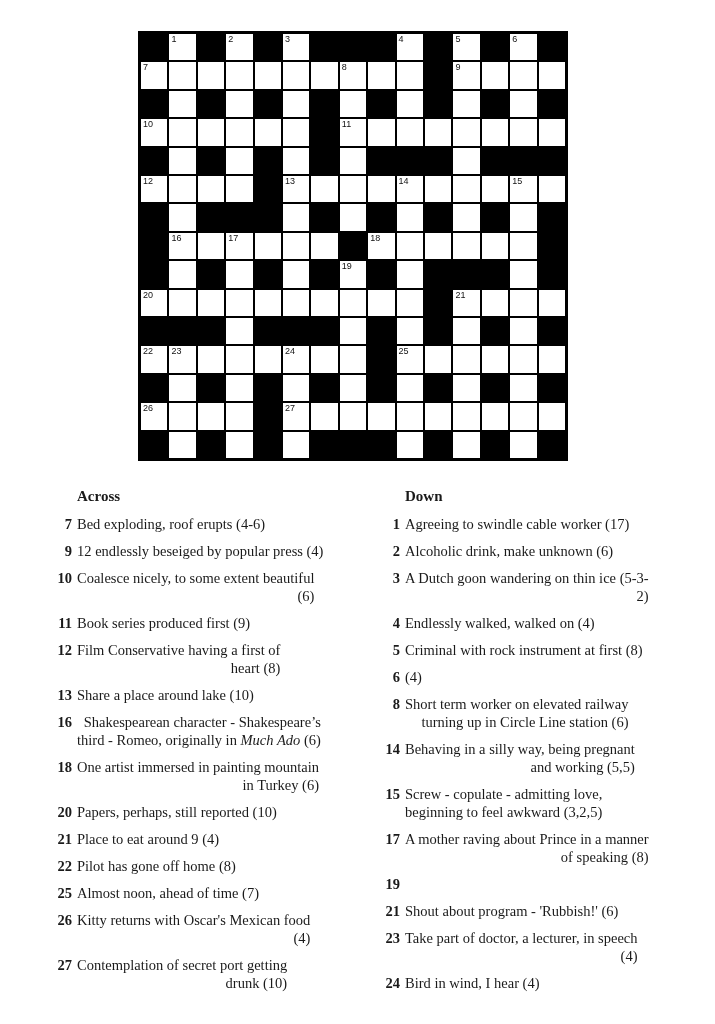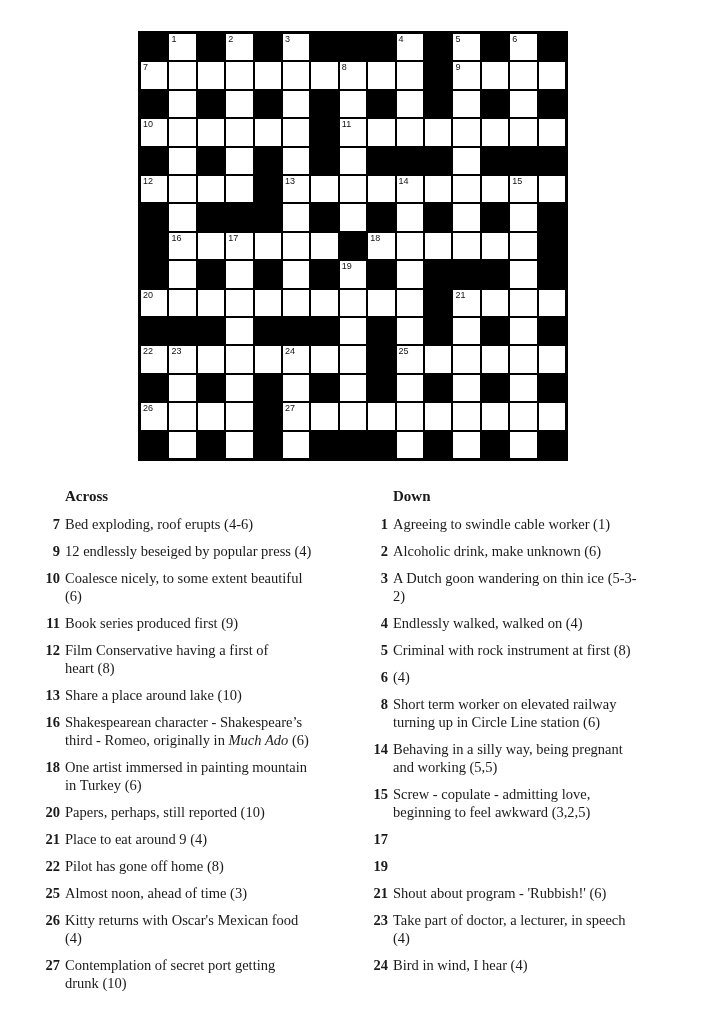--- a/index.html
+++ b/index.html
@@ -16,33 +16,33 @@
   }
   .cell { position:relative; }
   .cell.black { background:#000000; }
   .cell.white { background:#ffffff; }
   .cell .num {
     position:absolute; top:0px; left:2px;
     font-family:"Liberation Sans", sans-serif;
     font-size:9px; line-height:11px; color:#111111;
   }
   
-  .clues { position:absolute; left:42px; top:487px; display:flex; }
+  .clues { position:absolute; left:54px; top:487px; display:flex; }
   .clue-col { width:312px; flex:none; }
   .clue-col.down-col { width:330px; margin-left:16px; }
   .clue-heading {
     font-weight:bold; font-size:15px; line-height:18px;
     margin:0 0 10px 23px;
   }
   .clue {
     display:flex; margin-bottom:9px;
     font-size:14.5px; line-height:18px;
   }
   .clue .cnum { width:18px; flex:none; text-align:right; font-weight:bold; }
-  .clue .ctext { margin-left:5px; }
+  .clue .ctext { margin-left:5px;text-align:right; }
   .cline { white-space:nowrap; }
 </style>
 </head>
 <body>
 
 <div class="page">
 
   <div class="grid" id="grid">
       <div class="cell black"></div>
       <div class="cell white">
@@ -395,21 +395,21 @@
           </div>
           <div class="clue">
             <div class="cnum">22</div>
             <div class="ctext">
               <div class="cline">Pilot has gone off home (8)</div>
             </div>
           </div>
           <div class="clue">
             <div class="cnum">25</div>
             <div class="ctext">
-              <div class="cline">Almost noon, ahead of time (3)</div>
+              <div class="cline">Almost noon, ahead of time (7)</div>
             </div>
           </div>
           <div class="clue">
             <div class="cnum">26</div>
             <div class="ctext">
               <div class="cline">Kitty returns with Oscar's Mexican food</div>
               <div class="cline">(4)</div>
             </div>
           </div>
           <div class="clue">
@@ -420,21 +420,21 @@
             </div>
           </div>
         </div>
     </div>
     <div class="clue-col down-col">
       <div class="clue-heading">Down</div>
       <div id="down-list">
           <div class="clue">
             <div class="cnum">1</div>
             <div class="ctext">
-              <div class="cline">Agreeing to swindle cable worker (1)</div>
+              <div class="cline">Agreeing to swindle cable worker (17)</div>
             </div>
           </div>
           <div class="clue">
             <div class="cnum">2</div>
             <div class="ctext">
               <div class="cline">Alcoholic drink, make unknown (6)</div>
             </div>
           </div>
           <div class="clue">
             <div class="cnum">3</div>
@@ -477,20 +477,24 @@
           </div>
           <div class="clue">
             <div class="cnum">15</div>
             <div class="ctext">
               <div class="cline">Screw - copulate - admitting love,</div>
               <div class="cline">beginning to feel awkward (3,2,5)</div>
             </div>
           </div>
           <div class="clue">
             <div class="cnum">17</div>
+            <div class="ctext">
+              <div class="cline">A mother raving about Prince in a manner</div>
+              <div class="cline">of speaking (8)</div>
+            </div>
           </div>
           <div class="clue">
             <div class="cnum">19</div>
           </div>
           <div class="clue">
             <div class="cnum">21</div>
             <div class="ctext">
               <div class="cline">Shout about program - 'Rubbish!' (6)</div>
             </div>
           </div>

